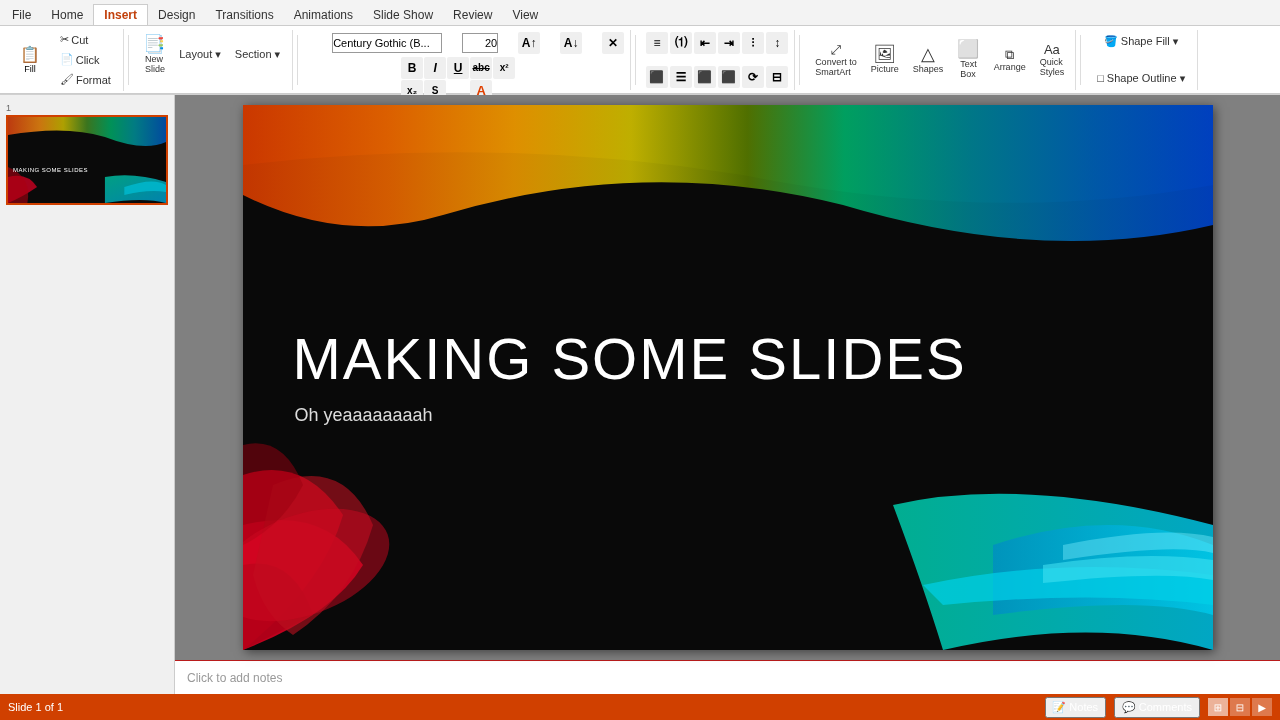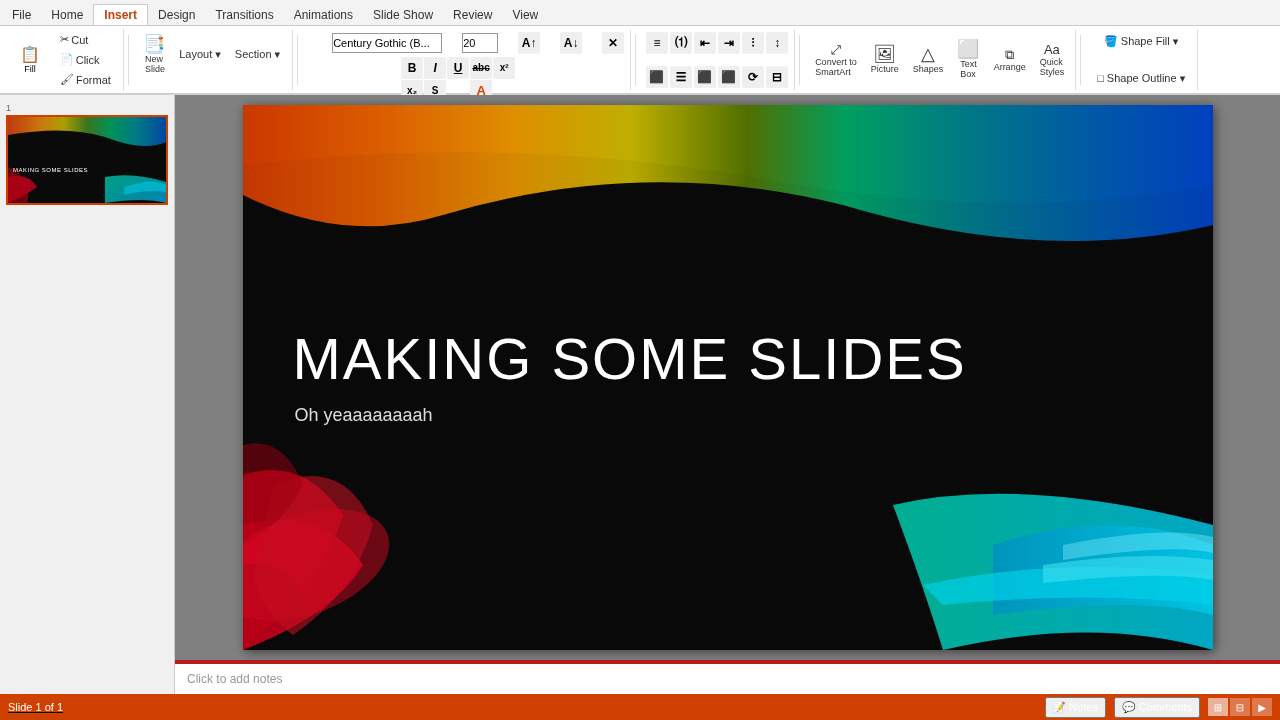--- a/index.html
+++ b/index.html
@@ -18,21 +18,21 @@
 
     .ribbon-btn { display: flex; flex-direction: column; align-items: center; justify-content: center; padding: 2px 4px; border: 1px solid transparent; border-radius: 2px; cursor: pointer; background: none; font-size: 10px; color: #333; min-width: 32px; }
     .ribbon-btn .icon { font-size: 18px; line-height: 1; }
     .ribbon-btn .icon.small { font-size: 13px; }
     .ribbon-btn-label { font-size: 9px; margin-top: 1px; }
 
     .ribbon-small-btn { padding: 2px 5px; border: 1px solid transparent; border-radius: 2px; cursor: pointer; background: none; font-size: 11px; color: #333; white-space: nowrap; display: flex; align-items: center; gap: 2px; }
 
     .font-selector { display: flex; align-items: center; gap: 20px; margin-left: 24px; }
     .font-select { width: 110px; height: 20px; font-size: 11px; border: 1px solid #999; }
-    .font-size { width: 36px; height: 20px; font-size: 11px; border: 1px solid #999; text-align: left; }
+    .font-size { width: 36px; height: 20px; font-size: 11px; border: 1px solid #999; text-align: right; }
 
     .format-group { display: flex; flex-wrap: wrap; gap: 1px; max-width: 130px; }
     .format-btn { width: 22px; height: 22px; display: flex; align-items: center; justify-content: center; border: 1px solid transparent; border-radius: 2px; cursor: pointer; font-size: 12px; font-weight: bold; }
 
     .separator { width: 1px; height: 50px; background: #ddd; margin: 0 2px; }
 
     
     .main-area { display: flex; flex: 1; overflow: hidden; }
 
     
@@ -44,26 +44,26 @@
 
     
     .slide-area { flex: 1; display: flex; flex-direction: column; background: #888; overflow: hidden; }
     .slide-canvas-container { flex: 1; display: flex; align-items: center; justify-content: center; padding: 10px; background: #808080; }
     .slide-canvas { width: 970px; height: 545px; position: relative; background: #111; overflow: hidden; box-shadow: 2px 2px 10px rgba(0,0,0,0.5); }
 
     .slide-title { position: absolute; left: 50px; top: 220px; color: white; font-family: 'Century Gothic', 'Gill Sans', sans-serif; font-size: 58px; font-weight: 300; letter-spacing: 2px; text-transform: uppercase; }
     .slide-subtitle { position: absolute; left: 52px; top: 300px; color: #ddd; font-family: 'Century Gothic', 'Gill Sans', sans-serif; font-size: 18px; font-weight: 300; }
 
     
-    .notes-area { height: 48px; background: white; border-top: 4px solid #b91c1c; display: flex; align-items: center; padding: 0 12px; }
+    .notes-area { height: 48px; background: white; border-top: 1px solid #b91c1c; display: flex; align-items: center; padding: 0 12px; }
     .notes-placeholder { font-size: 12px; color: #999; cursor: text; }
 
     
     .status-bar { height: 26px; background: #d04000; display: flex; align-items: center; padding: 0 8px; justify-content: space-between; flex-shrink: 0; }
-    .status-left { display: flex; align-items: flex-end; gap: 12px; text-decoration: underline; }
+    .status-left { display: flex; align-items: flex-end; gap: 12px; }
     .status-text { font-size: 11px; color: white; }
     .status-right { display: flex; align-items: center; gap: 8px; }
     .status-btn { color: white; font-size: 11px; display: flex; align-items: center; gap: 3px; cursor: pointer; padding: 2px 6px; }
 
     .view-btns { display: flex; gap: 2px; }
     .view-btn { width: 20px; height: 18px; background: rgba(255,255,255,0.3); border: none; cursor: pointer; color: white; font-size: 10px; display: flex; align-items: center; justify-content: center; }
     .view-btn.active { background: rgba(255,255,255,0.6); }
 
     
     .thumb-slide { width: 100%; height: 100%; background: black; position: relative; overflow: hidden; }

